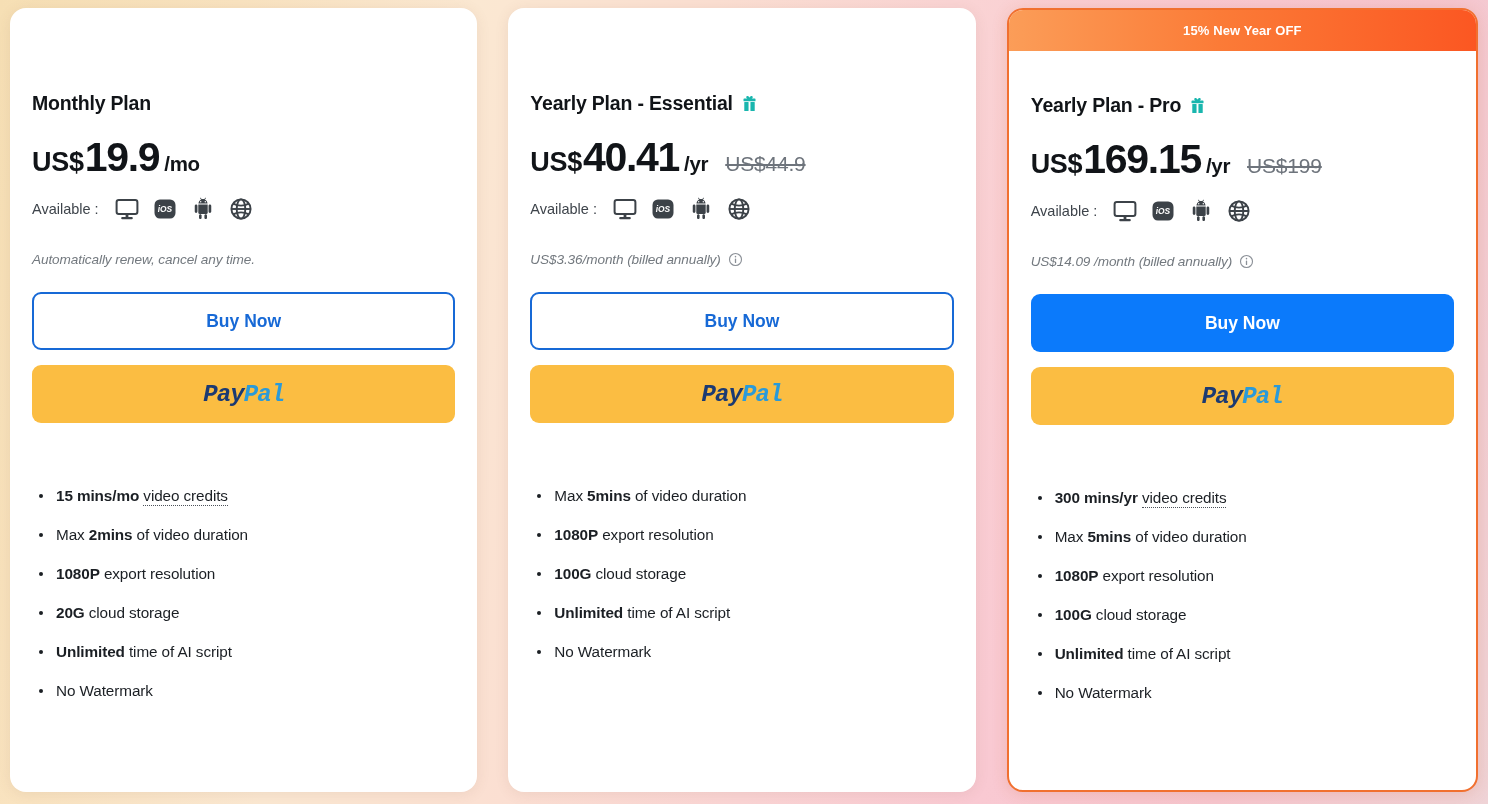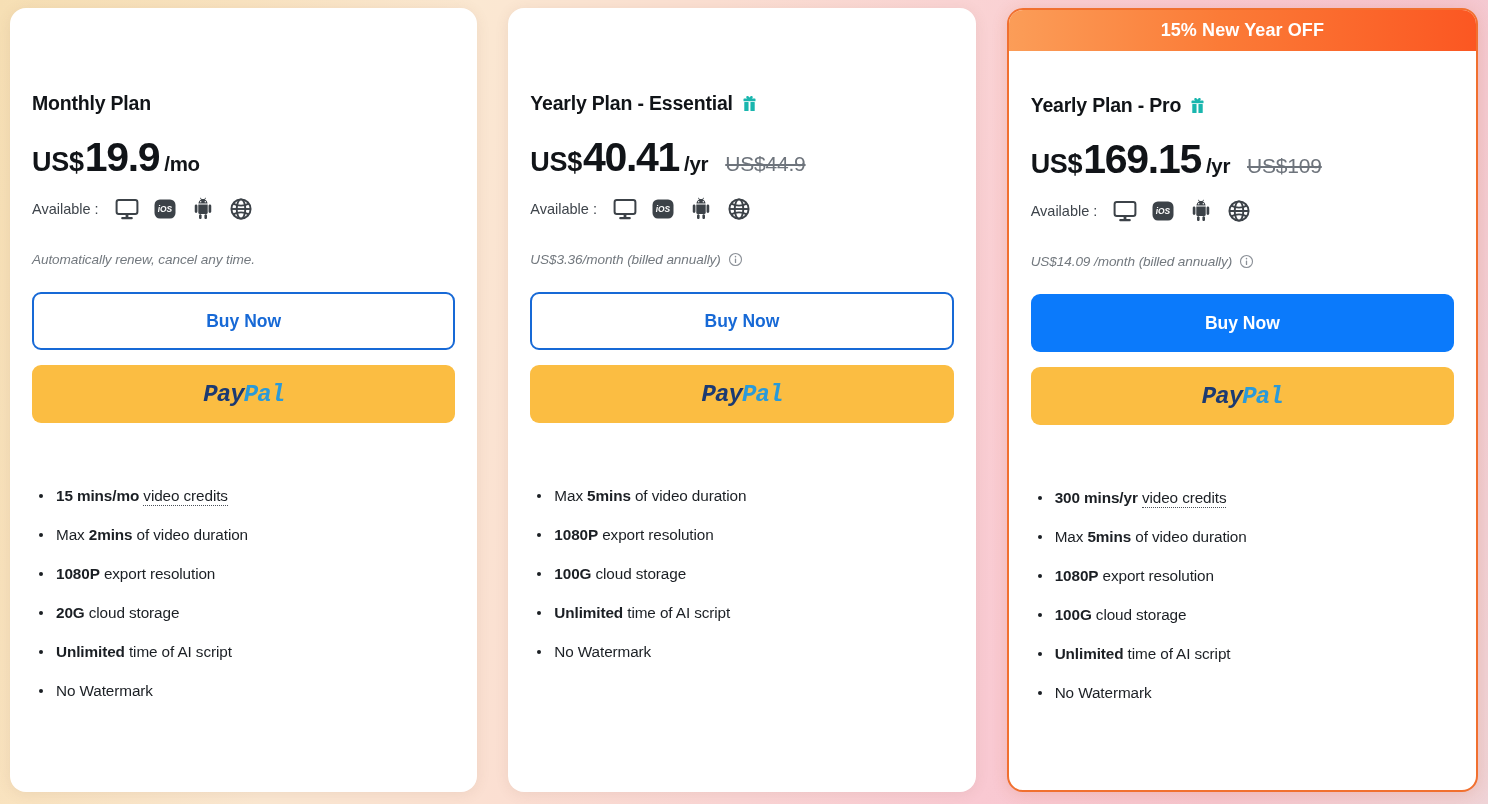--- a/index.html
+++ b/index.html
@@ -50,21 +50,21 @@
     border-radius: 16px;
     overflow: hidden;
     box-shadow: 0 2px 16px rgba(200, 90, 40, 0.18);
   }
 
   .promo-banner {
     height: 41px;
     flex: 0 0 41px;
     background: linear-gradient(90deg, #fb9d58 0%, #fb7b37 45%, #fb5722 100%);
     color: #ffffff;
-    font-size: 18px;
+    font-size: 13px;
     font-weight: bold;
     display: flex;
     align-items: center;
     justify-content: center;
     letter-spacing: 0.1px;
   }
 
   .card-body {
     flex: 1 1 auto;
     display: flex;
@@ -385,21 +385,21 @@
               <path d="M12 4.6c-.5-1.1-1.3-2.1-2.4-2.1-1 0-1.7.7-1.7 1.6 0 .8.6 1.4 1.5 1.6H5.2c-.45 0-.8.36-.8.8v1.9c0 .44.35.8.8.8h13.6c.45 0 .8-.36.8-.8V6.5c0-.44-.35-.8-.8-.8h-4.2c.9-.2 1.5-.8 1.5-1.6 0-.9-.7-1.6-1.7-1.6-1.1 0-1.9 1-2.4 2.1z"></path>
               <rect x="5.4" y="10.1" width="5.4" height="11.4" rx=".7"></rect>
               <rect x="13.2" y="10.1" width="5.4" height="11.4" rx=".7"></rect>
             </g>
           </svg>
         </div>
         <div class="price-row">
           <span class="cur">US$</span>
           <span class="amount">169.15</span>
           <span class="period">/yr</span>
-          <span class="old-price">US$109</span>
+          <span class="old-price">US$199</span>
         </div>
         <div class="available-row">
           <span class="available-label">Available :</span>
           <svg class="plat-icon" viewBox="0 0 24 24" width="24" height="24" xmlns="http://www.w3.org/2000/svg">
             <rect x="1.6" y="3" width="20.8" height="14" rx="2.2" fill="none" stroke="#3c4248" stroke-width="2"></rect>
             <rect x="10.6" y="17" width="2.8" height="3.4" fill="#3c4248"></rect>
             <rect x="6.2" y="20.1" width="11.6" height="2.1" rx="1.05" fill="#3c4248"></rect>
           </svg>
           <svg class="plat-icon" viewBox="0 0 24 24" width="24" height="24" xmlns="http://www.w3.org/2000/svg">
             <rect x="1.5" y="2.5" width="21" height="19" rx="5.4" fill="#3c4248"></rect>

